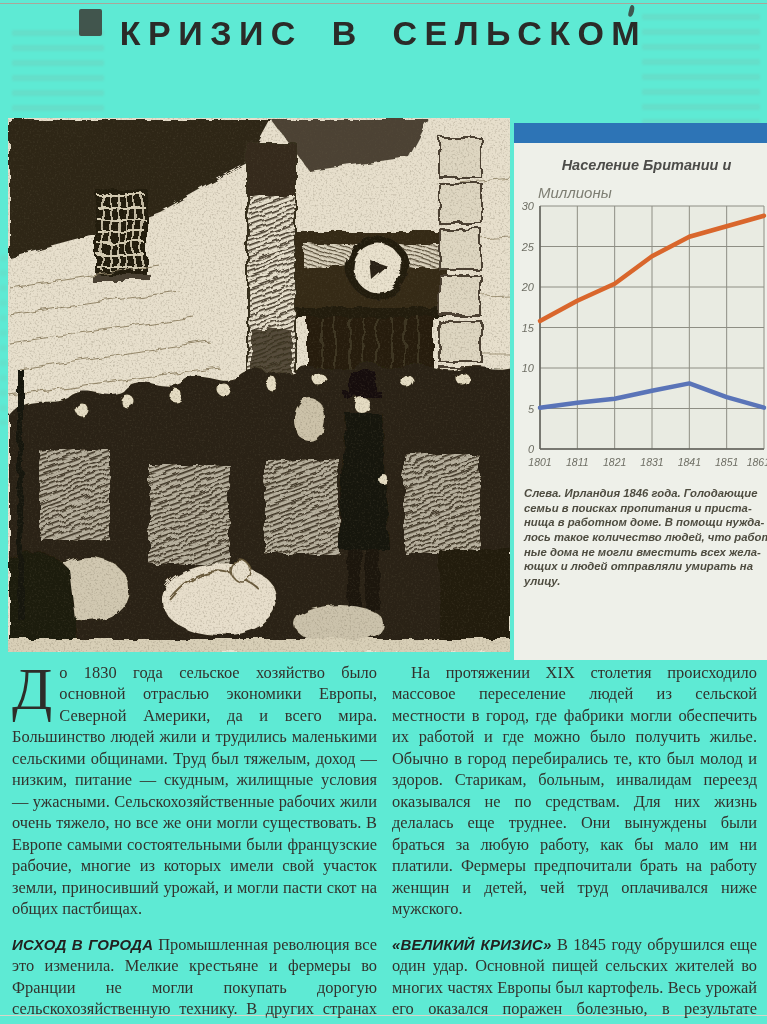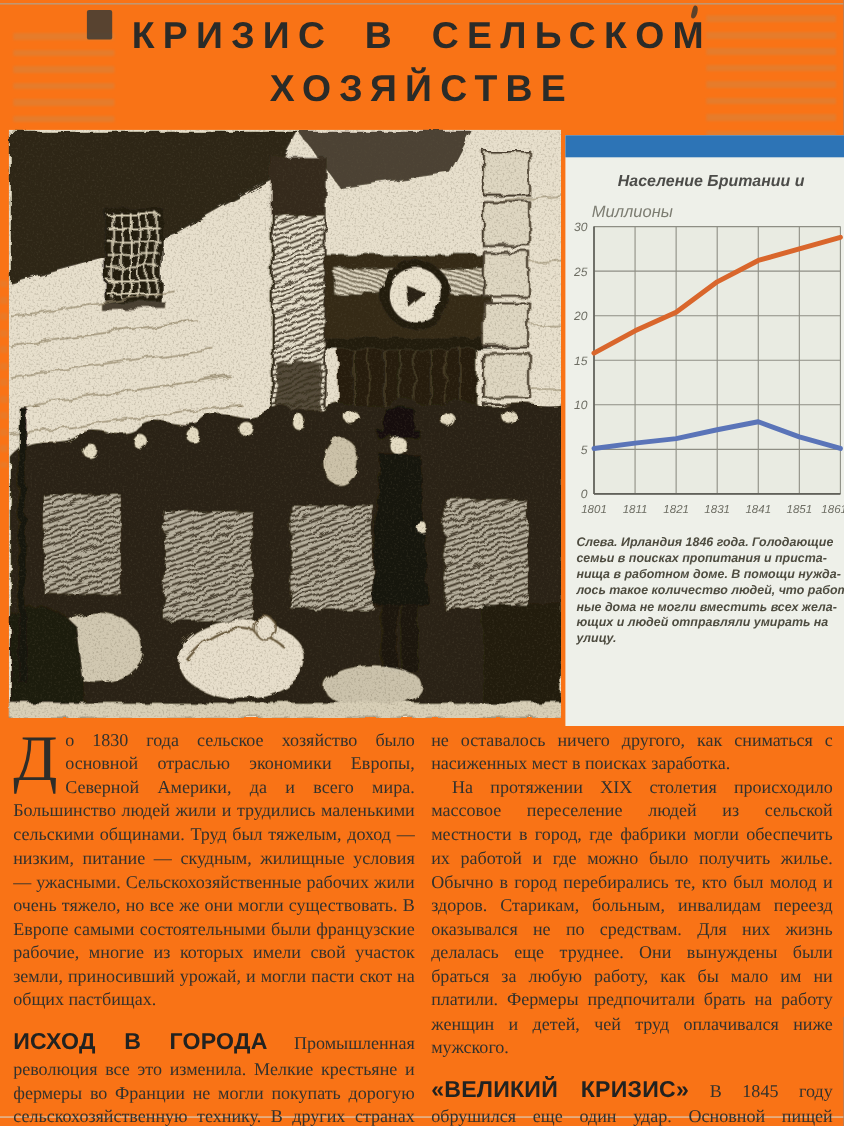--- a/index.html
+++ b/index.html
@@ -1,18 +1,18 @@
 <!DOCTYPE html>
 <html lang="ru"><head>
 <meta charset="utf-8">
 <style>
   html,body{margin:0;padding:0;background:#888;}
   .page{
     position:relative;width:767px;height:1024px;margin:0 auto;
-    background:#f97316;overflow:hidden;
+    background:#5eead4;overflow:hidden;
     font-family:"Liberation Sans", sans-serif;
   }
   .hairline-top{position:absolute;top:3px;left:0;right:0;height:1px;background:#aaa79a;}
   .hairline-bottom{position:absolute;top:1015px;left:0;right:0;height:1px;background:#d8d5c7;}
 
   
   .ghost{
     position:absolute;opacity:.30;filter:blur(1.2px);
     background:repeating-linear-gradient(to bottom, rgba(135,168,150,.55) 0 6px, rgba(0,0,0,0) 6px 15px);
   }
@@ -54,40 +54,39 @@
   }
   .article .col{flex:1;min-width:0;}
   .article p{margin:0 0 14px 0;}
   .article p.cont{margin-bottom:0;}
   .article p.indent{text-indent:19px;margin-bottom:0;}
   .dropcap{
     float:left;font-size:59px;line-height:.82;padding:3px 7px 0 0;
     font-family:"Liberation Serif",serif;color:#2e2d29;
   }
   .runin{
-    font-family:"Liberation Sans",sans-serif;font-weight:bold;font-size:21px;
-    letter-spacing:.2px;color:#222220;
+    font-family:"Liberation Sans",sans-serif;font-weight:bold;font-size:15px;
+    letter-spacing:.2px;color:#222220;font-style:italic;
   }
 </style>
 </head>
 <body>
 
 <div class="page">
   <div class="hairline-top"></div>
   <div class="hairline-bottom"></div>
 
   <div class="ghost g-left"></div>
   <div class="ghost g-right"></div>
   <div class="ghost g-edge"></div>
   <div class="artifact-square"></div>
   <div class="artifact-tick"></div>
 
   <div class="headline">
     <div>КРИЗИС В СЕЛЬСКОМ</div>
-    <div>ХОЗЯЙСТВЕ</div>
   </div>
 
   <div class="engraving">
     <svg viewBox="0 0 502 534" xmlns="http://www.w3.org/2000/svg" aria-hidden="true">
       <defs>
         <pattern id="hatchA" width="5" height="5" patternUnits="userSpaceOnUse" patternTransform="rotate(70)">
           <rect width="5" height="5" fill="#e6dfcc"></rect>
             <rect width="1.6" height="5" fill="#43392a"></rect>
         </pattern>
         <pattern id="hatchB" width="4" height="4" patternUnits="userSpaceOnUse" patternTransform="rotate(18)">
@@ -271,21 +270,20 @@
     <div class="col">
       <p>
         <span class="dropcap">Д</span><span>о 1830 года сельское хозяйство было основной отраслью экономики Европы, Северной Америки, да и всего мира. Большинство людей жили и трудились маленькими сельскими общинами. Труд был тяжелым, доход — низким, питание — скудным, жилищные условия — ужасными. Сельскохозяйственные рабочих жили очень тяжело, но все же они могли существовать. В Европе самыми состоятельными были французские рабочие, многие из которых имели свой участок земли, приносивший урожай, и могли пасти скот на общих пастбищах.</span>
       </p>
       <p class="cont">
         <span class="runin">ИСХОД В ГОРОДА</span>
         <span>Промышленная революция все это изменила. Мелкие крестьяне и фермеры во Франции не могли покупать дорогую сельскохозяйственную технику. В других странах использование техники привело к снижению спроса на рабочие руки. Вместе с работой рабочие теряли и жилье, поскольку владели домами фермеры. Безработные не имели средств к существованию. Им</span>
       </p>
     </div>
     <div class="col">
-      <p class="cont">не оставалось ничего другого, как сниматься с насиженных мест в поисках заработка.</p>
       <p class="indent">На протяжении XIX столетия происходило массовое переселение людей из сельской местности в город, где фабрики могли обеспечить их работой и где можно было получить жилье. Обычно в город перебирались те, кто был молод и здоров. Старикам, больным, инвалидам переезд оказывался не по средствам. Для них жизнь делалась еще труднее. Они вынуждены были браться за любую работу, как бы мало им ни платили. Фермеры предпочитали брать на работу женщин и детей, чей труд оплачивался ниже мужского.</p>
       <p class="cont" style="margin-top:14px">
         <span class="runin">«ВЕЛИКИЙ КРИЗИС»</span>
         <span>В 1845 году обрушился еще один удар. Основной пищей сельских жителей во многих частях Европы был картофель. Весь урожай его оказался поражен болезнью, в результате которой картофель чернел и загнивал. Пищи стало катастрофически не хватать. Хуже всего оказалось</span>
       </p>
     </div>
   </div>
 </div>
 
 </body></html>

